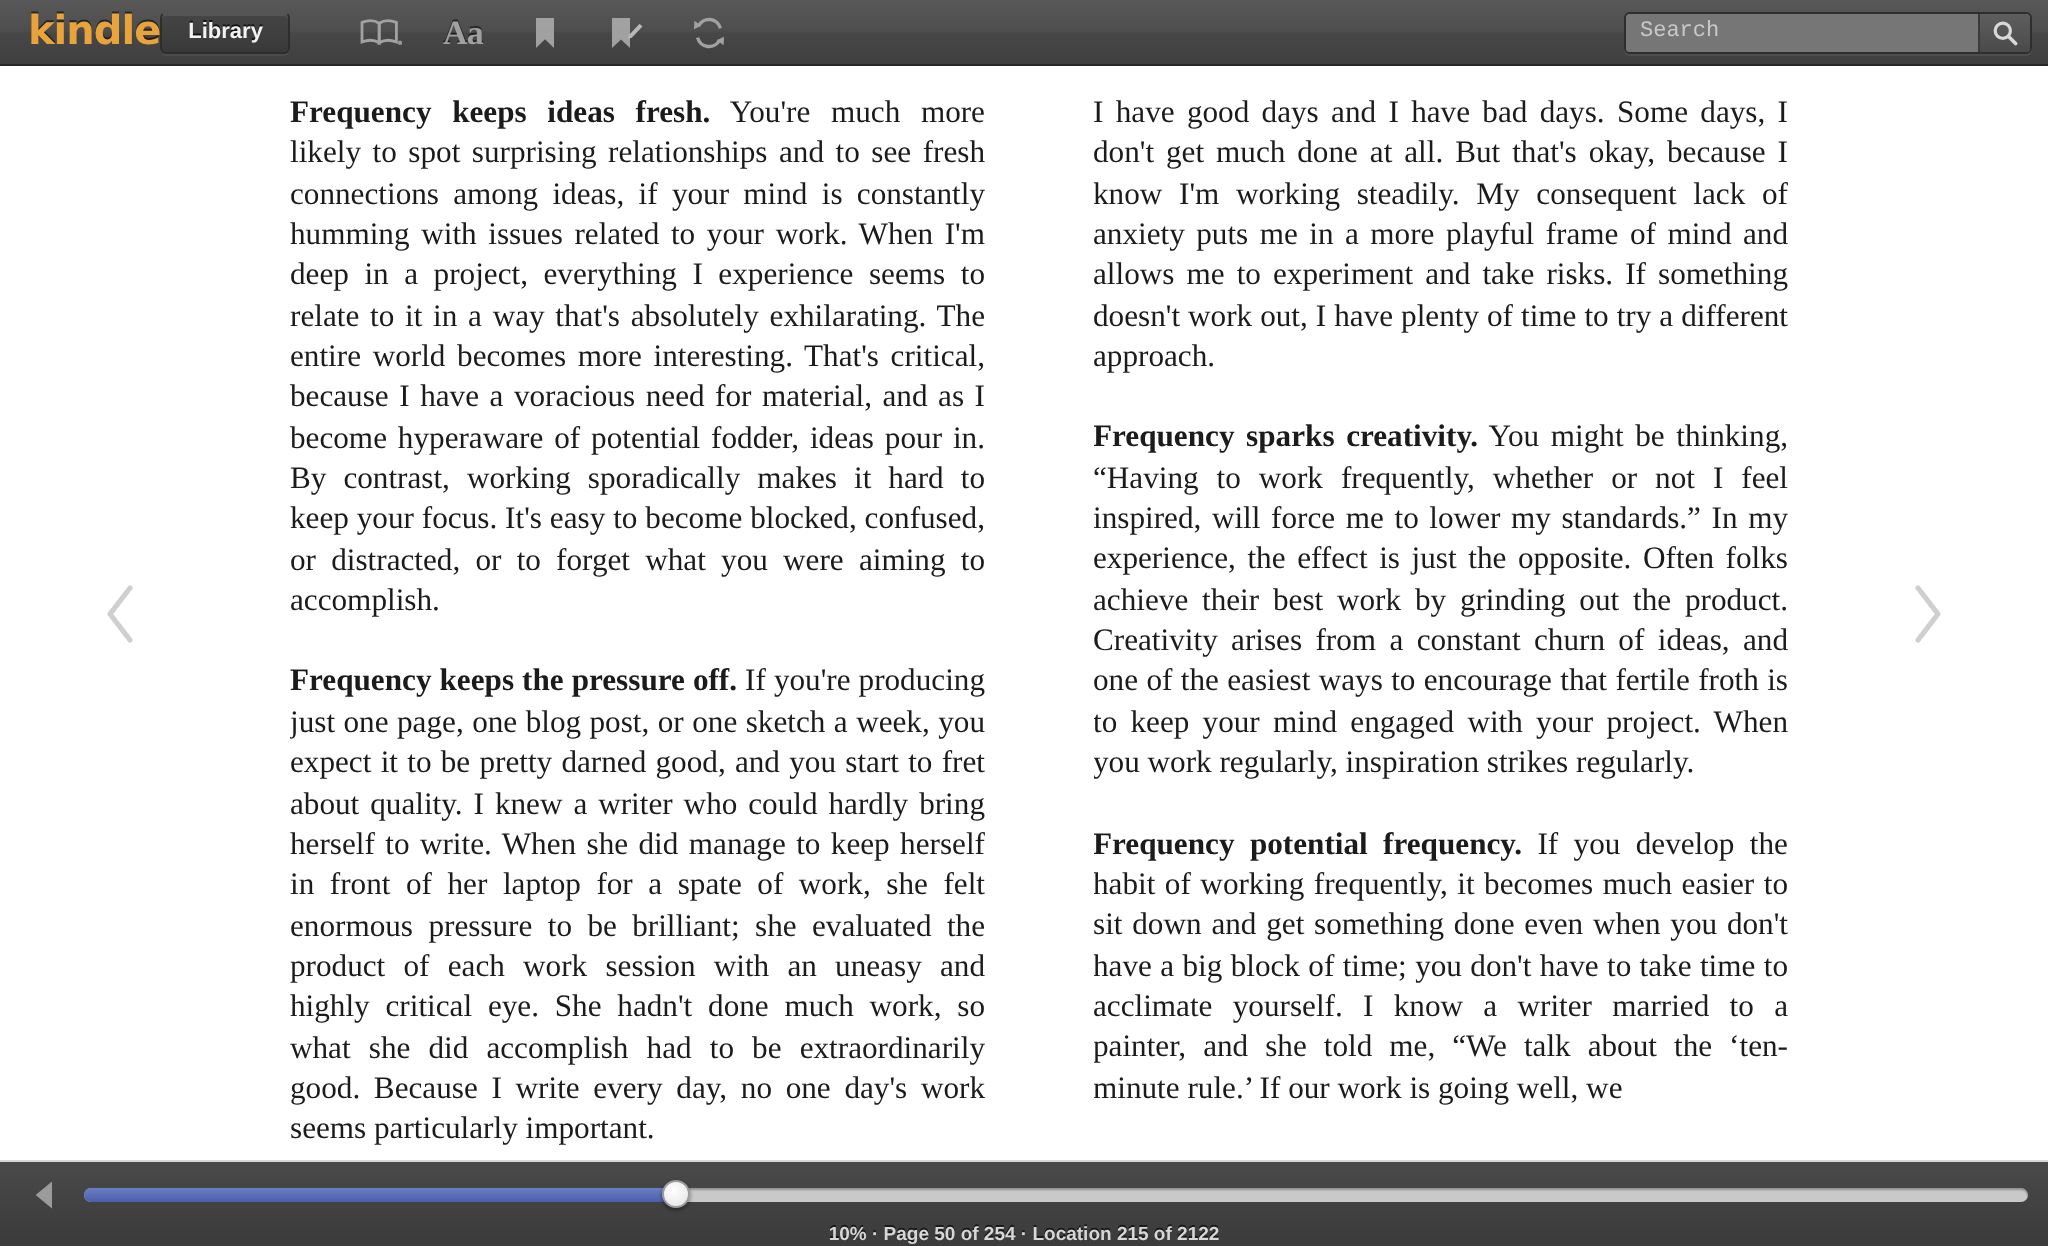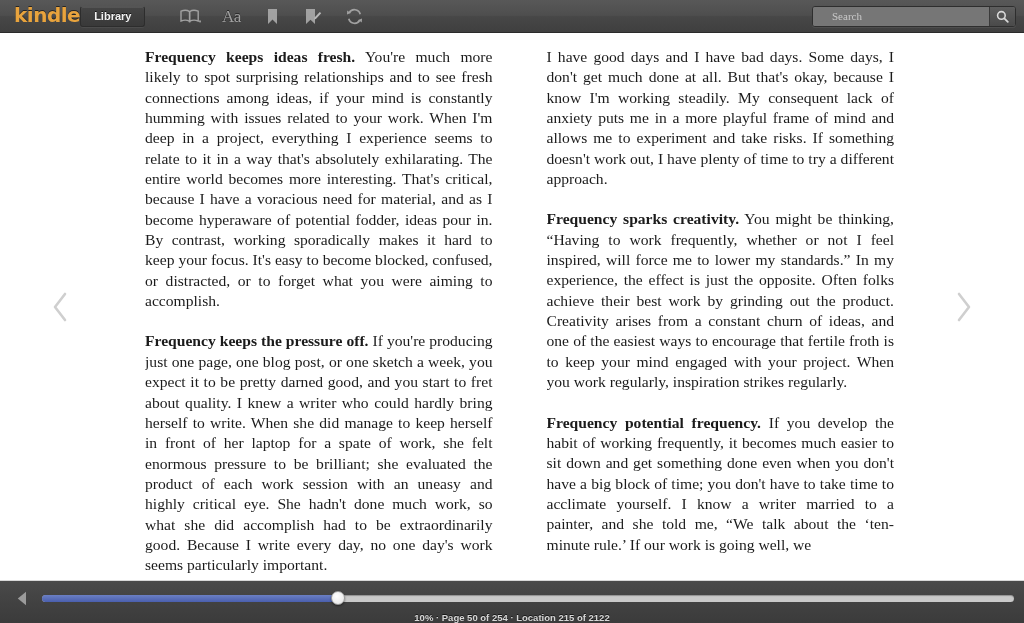--- a/index.html
+++ b/index.html
@@ -56,20 +56,21 @@
     font-weight: bold;
     text-shadow: 0 -1px 0 rgba(0,0,0,.7);
     cursor: pointer;
     user-select: none;
   }
   .tool-icons {
     display: flex;
     align-items: flex-end;
     margin-left: 33px;
     gap: 17px;
+    font-weight: bold;
   }
   .tool-icon {
     width: 24px;
     height: 24px;
     display: flex;
     align-items: center;
     justify-content: center;
     cursor: pointer;
     opacity: .92;
   }
@@ -96,22 +97,22 @@
     background: #6e6e6e;
   }
   .search-input {
     flex: 1 1 auto;
     height: 100%;
     border: 0;
     outline: 0;
     background: #767676;
     color: #e9e9e9;
     font-size: 11px;
-    font-family: Liberation Serif, serif;
-    padding: 0 19px;
+    font-family: Liberation Mono, monospace;
+    padding: 0 7px;
   }
   .search-input::placeholder { color: #c9c9c9; }
   .search-btn {
     width: 26px;
     height: 100%;
     flex: 0 0 26px;
     background: linear-gradient(to bottom, #5e5e5e, #4a4a4a);
     border-left: 1px solid #3a3a3a;
     display: flex;
     align-items: center;
@@ -171,21 +172,21 @@
 
   
   .bottombar {
     position: relative;
     height: 43px;
     flex: 0 0 43px;
     background: linear-gradient(to bottom, #4a4a4a 0%, #414141 55%, #3b3b3b 100%);
     border-top: 1px solid #d8d8d8;
     display: flex;
     flex-direction: column;
-    justify-content: flex-end;
+    justify-content: space-between;
     padding-top: 8px;
   }
   .slider-row {
     display: flex;
     align-items: center;
     padding: 0 6px 0 12px;
     height: 16px;
   }
   .back-chevron {
     width: 20px;

